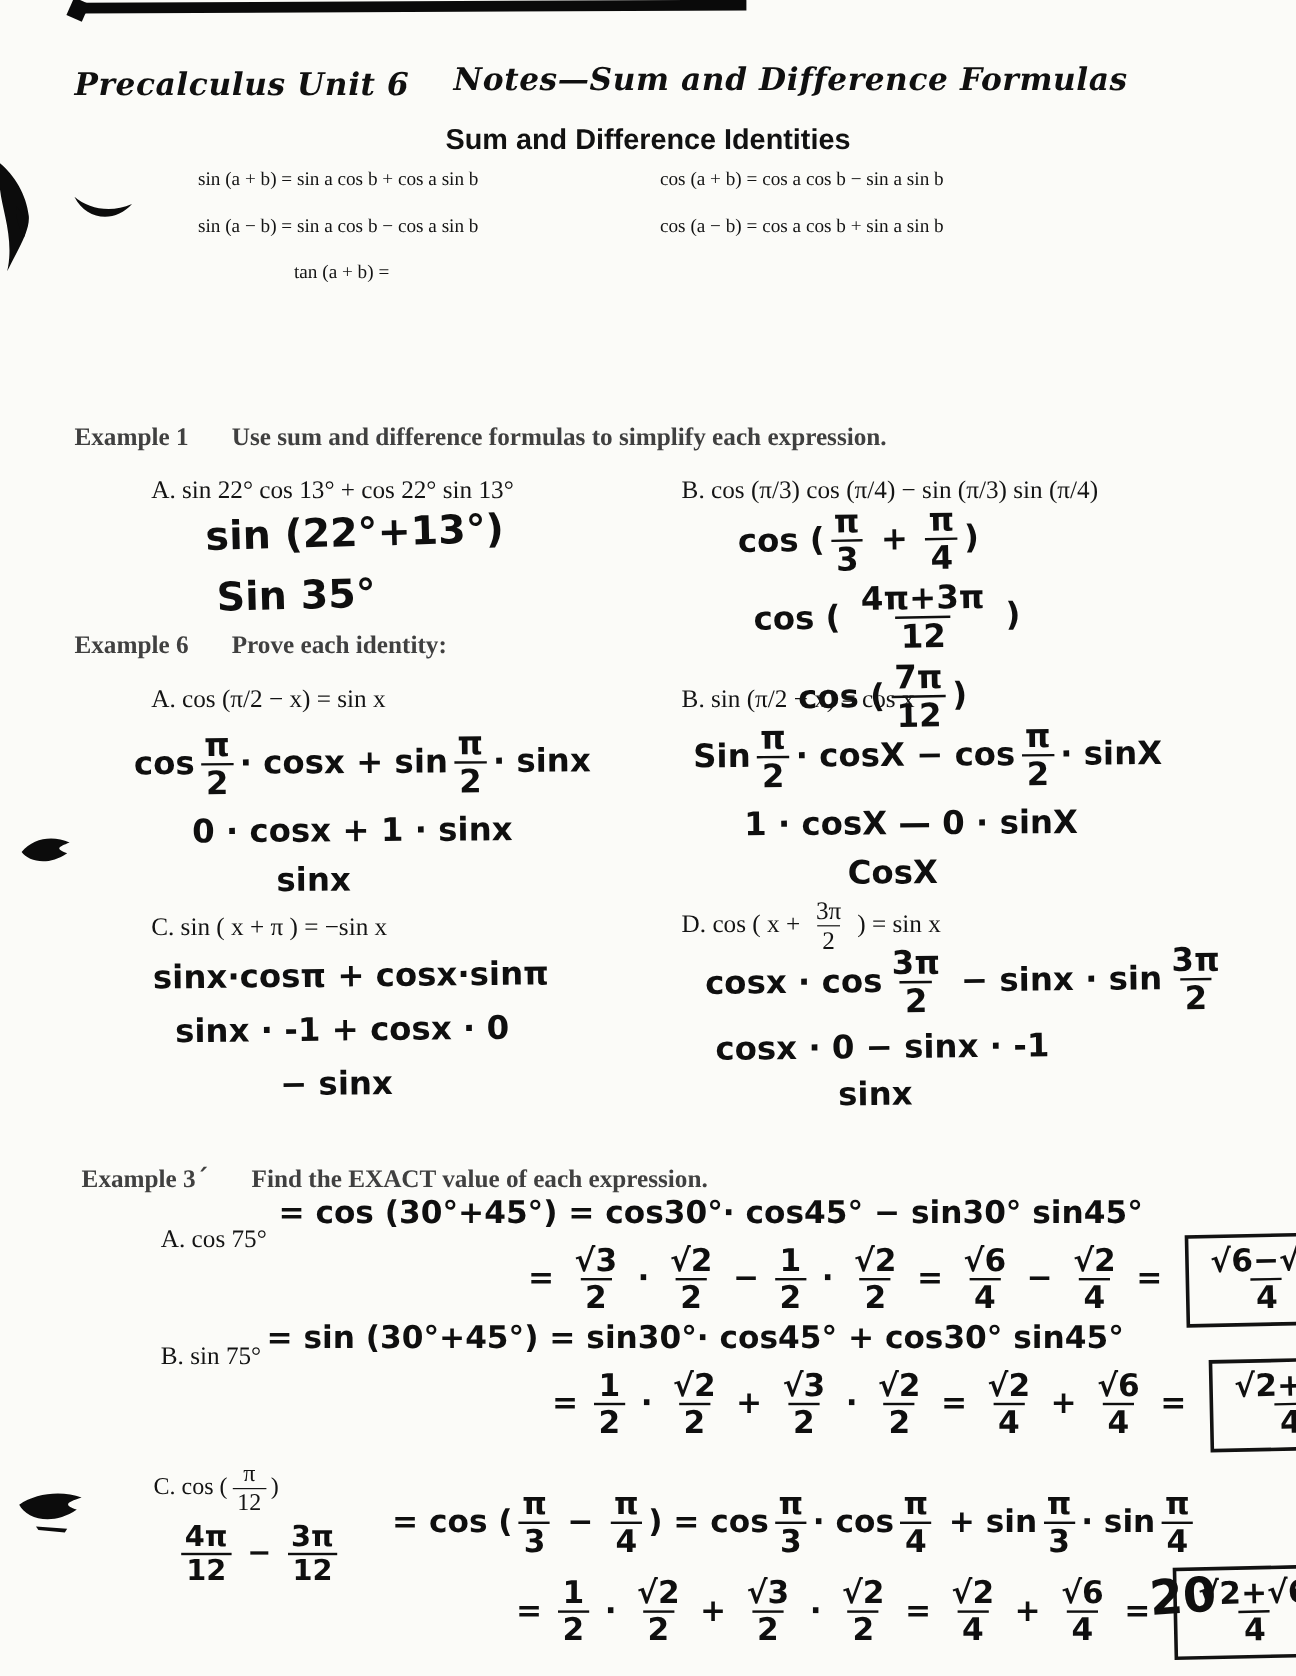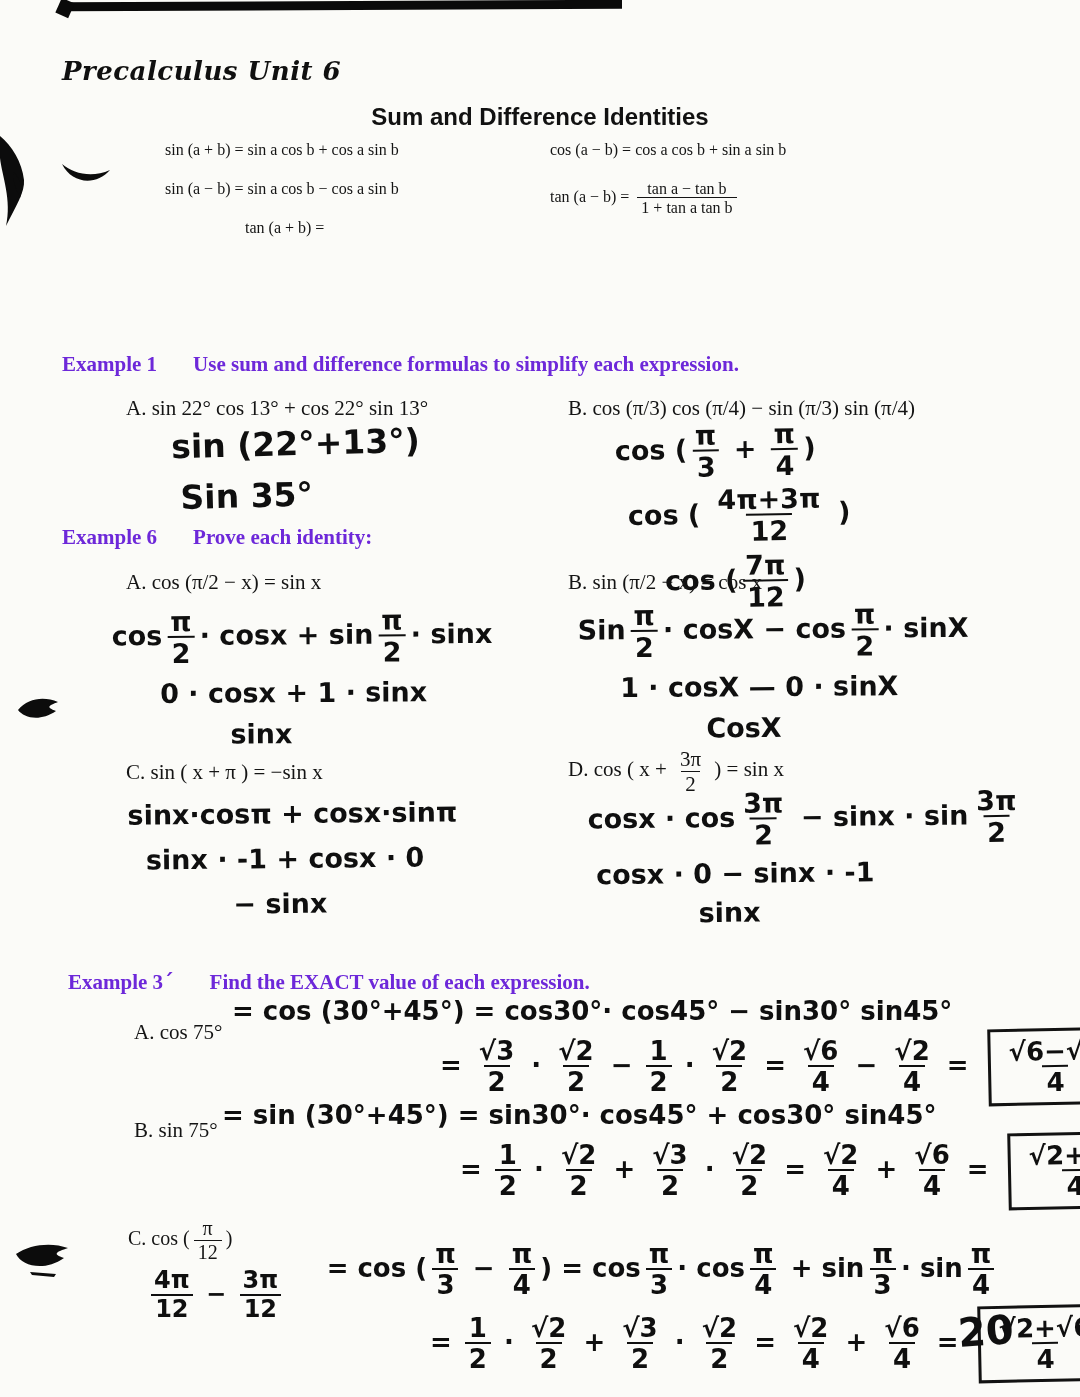--- a/index.html
+++ b/index.html
@@ -1,20 +1,20 @@
 <!DOCTYPE html>
 <html><head>
 <meta charset="utf-8">
 <style>
   html,body{margin:0;padding:0;background:#e9e9e9;}
   .page{position:relative;width:1080px;height:1397px;margin:0 auto;background:#fbfbf8;overflow:hidden;}
   .abs{position:absolute;}
   
   .pr{font-family:"Liberation Serif","DejaVu Serif",serif;color:#141414;}
-  .exh{font-family:"Liberation Serif","DejaVu Serif",serif;font-weight:700;color:#6d28d9;font-size:21px;}
+  .exh{font-family:"Liberation Serif","DejaVu Serif",serif;font-weight:700;color:#404040;font-size:21px;}
   .exh .prompt{margin-left:36px;}
   
   .hw{font-family:"DejaVu Sans",sans-serif;font-weight:700;color:#0f0f0f;}
   
   .script{font-family:"DejaVu Serif",serif;font-style:italic;font-weight:700;color:#101010;letter-spacing:.5px;}
   #title{top:103px;left:0;right:0;text-align:center;font-family:"Liberation Sans","DejaVu Sans",sans-serif;font-weight:700;font-size:24px;color:#111;}
   
   .frac{display:inline-flex;flex-direction:column;align-items:center;vertical-align:middle;margin:0 4px;line-height:1.08;}
   .frac .num{padding:0 4px;}
   .frac .den{border-top:2.5px solid currentColor;padding:1px 4px 0;}
@@ -103,35 +103,33 @@
   <svg class="abs" style="top:694px;left:14px;" width="56" height="40">
     <path class="ink" d="M4 16 C 14 4, 30 2, 44 8 C 34 12, 32 13, 42 17 C 26 28, 10 24, 4 16 Z"></path>
   </svg>
 
   <svg class="abs" style="top:1240px;left:12px;" width="64" height="44">
     <path class="ink" d="M4 14 C 18 4, 40 2, 56 8 C 44 12, 40 14, 52 18 C 32 32, 10 26, 4 14 Z"></path>
     <path class="ink" d="M18 32 L 44 34 L 42 37 L 20 35 Z"></path>
   </svg>
 
   <div class="abs script" id="hdr-left">Precalculus   Unit 6</div>
+  <div class="abs script" id="hdr-right">Notes—Sum and Difference Formulas</div>
 
   <div class="abs" id="title">Sum and Difference Identities</div>
 
   <div class="abs pr" id="identities">
     <div class="col col-left">
         <div class="math-line"><span>sin (a + b) = sin a cos b + cos a sin b</span></div>
         <div class="math-line"><span>sin (a − b) = sin a cos b − cos a sin b</span></div>
         <div class="math-line"><span>tan (a + b) = </span></div>
       </div>
     <div class="col col-right">
+        <div class="math-line"><span>cos (a + b) = cos a cos b − sin a sin b</span></div>
         <div class="math-line"><span>cos (a − b) = cos a cos b + sin a sin b</span></div>
-        <div class="math-line"><span>tan (a − b) = </span><span class="frac">
-            <span class="num">tan a − tan b</span>
-            <span class="den">1 + tan a tan b</span>
-          </span></div>
       </div>
   </div>
 
   <div class="abs exh" id="ex1-header">
     <span>Example 1</span><span class="prompt">Use sum and difference formulas to simplify each expression.</span>
   </div>
   <div class="abs pr" id="ex1-a">A.  sin 22° cos 13° +  cos 22° sin 13°</div>
   <div class="abs pr" id="ex1-b">B.  cos (π/3) cos (π/4) − sin (π/3) sin (π/4)</div>
   <div class="abs hw" id="ex1-a-work">
       <div class="math-line"><span>sin (22°+13°)</span></div>

